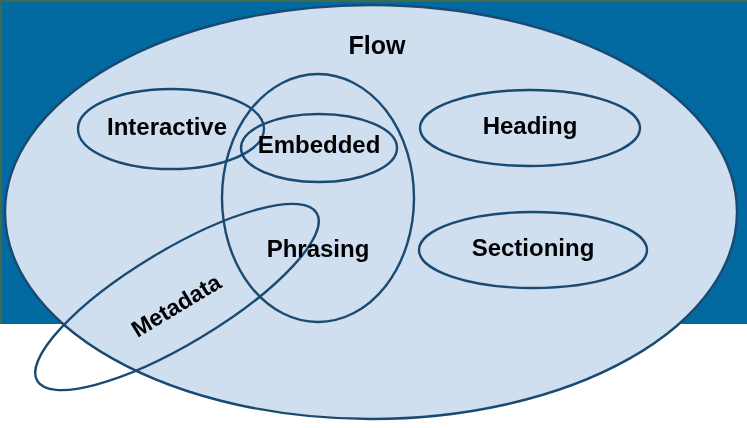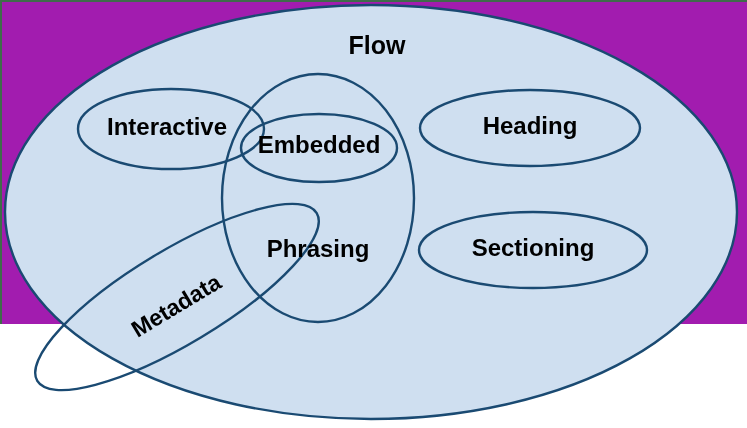--- a/index.html
+++ b/index.html
@@ -9,21 +9,21 @@
   body {
     width: 747px;
     height: 428px;
     overflow: hidden;
     font-family: "Liberation Sans", sans-serif;
   }
   #diagram-root {
     position: relative;
     width: 747px;
     height: 324px;
-    background: #a21caf;
+    background: #0369a1;
     box-sizing: border-box;
     border-top: 2px solid #3F6B4A;
     border-left: 2px solid #3F6B4A;
   }
   #venn-svg {
     position: absolute;
     left: 0;
     top: 0;
     width: 747px;
     height: 428px;

